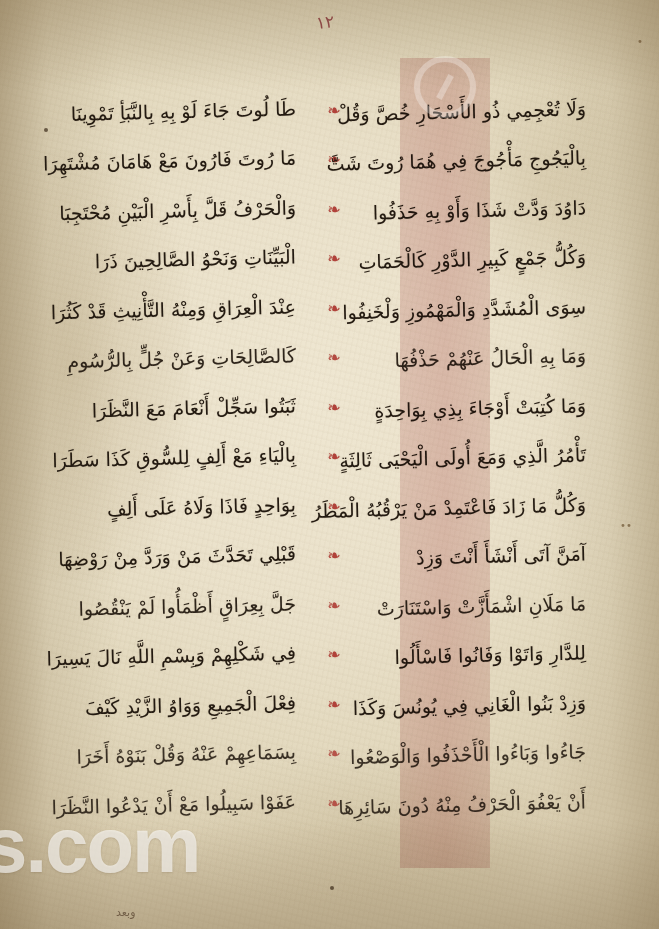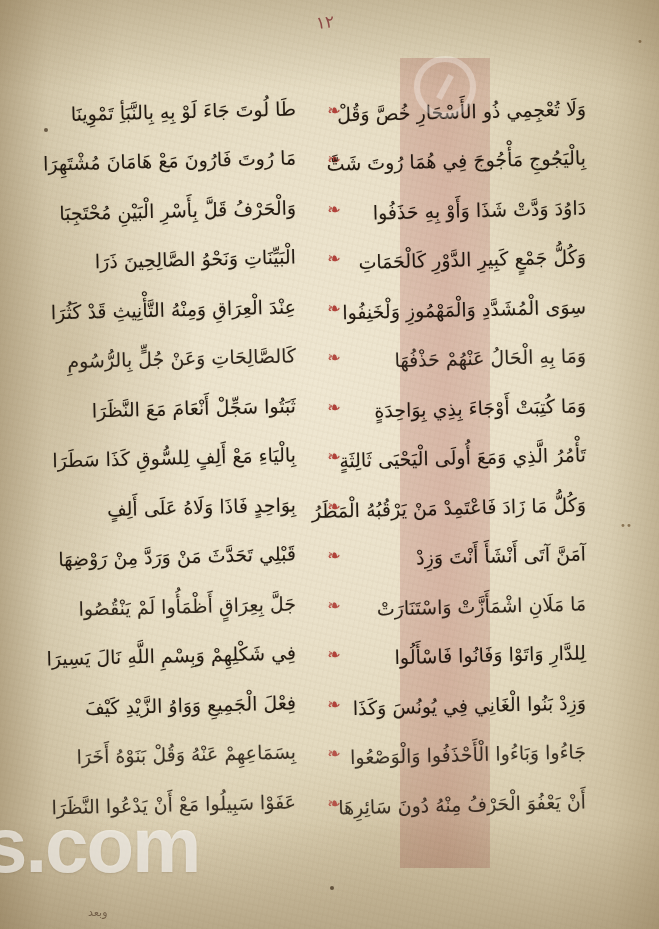--- a/index.html
+++ b/index.html
@@ -108,21 +108,21 @@
     left: 316px;
     top: 12px;
     font-size: 17px;
     color: #8d4a46;
     transform: rotate(-6deg);
     direction: rtl;
     font-family: "DejaVu Sans", sans-serif;
   }
   .catchword {
     position: absolute;
-    left: 88px;
+    left: 116px;
     bottom: 10px;
     font-size: 11px;
     color: #5b4632;
     direction: rtl;
     opacity: 0.75;
   }
   .corner-mark {
     position: absolute;
     font-size: 10px;
     color: #6b5230;

